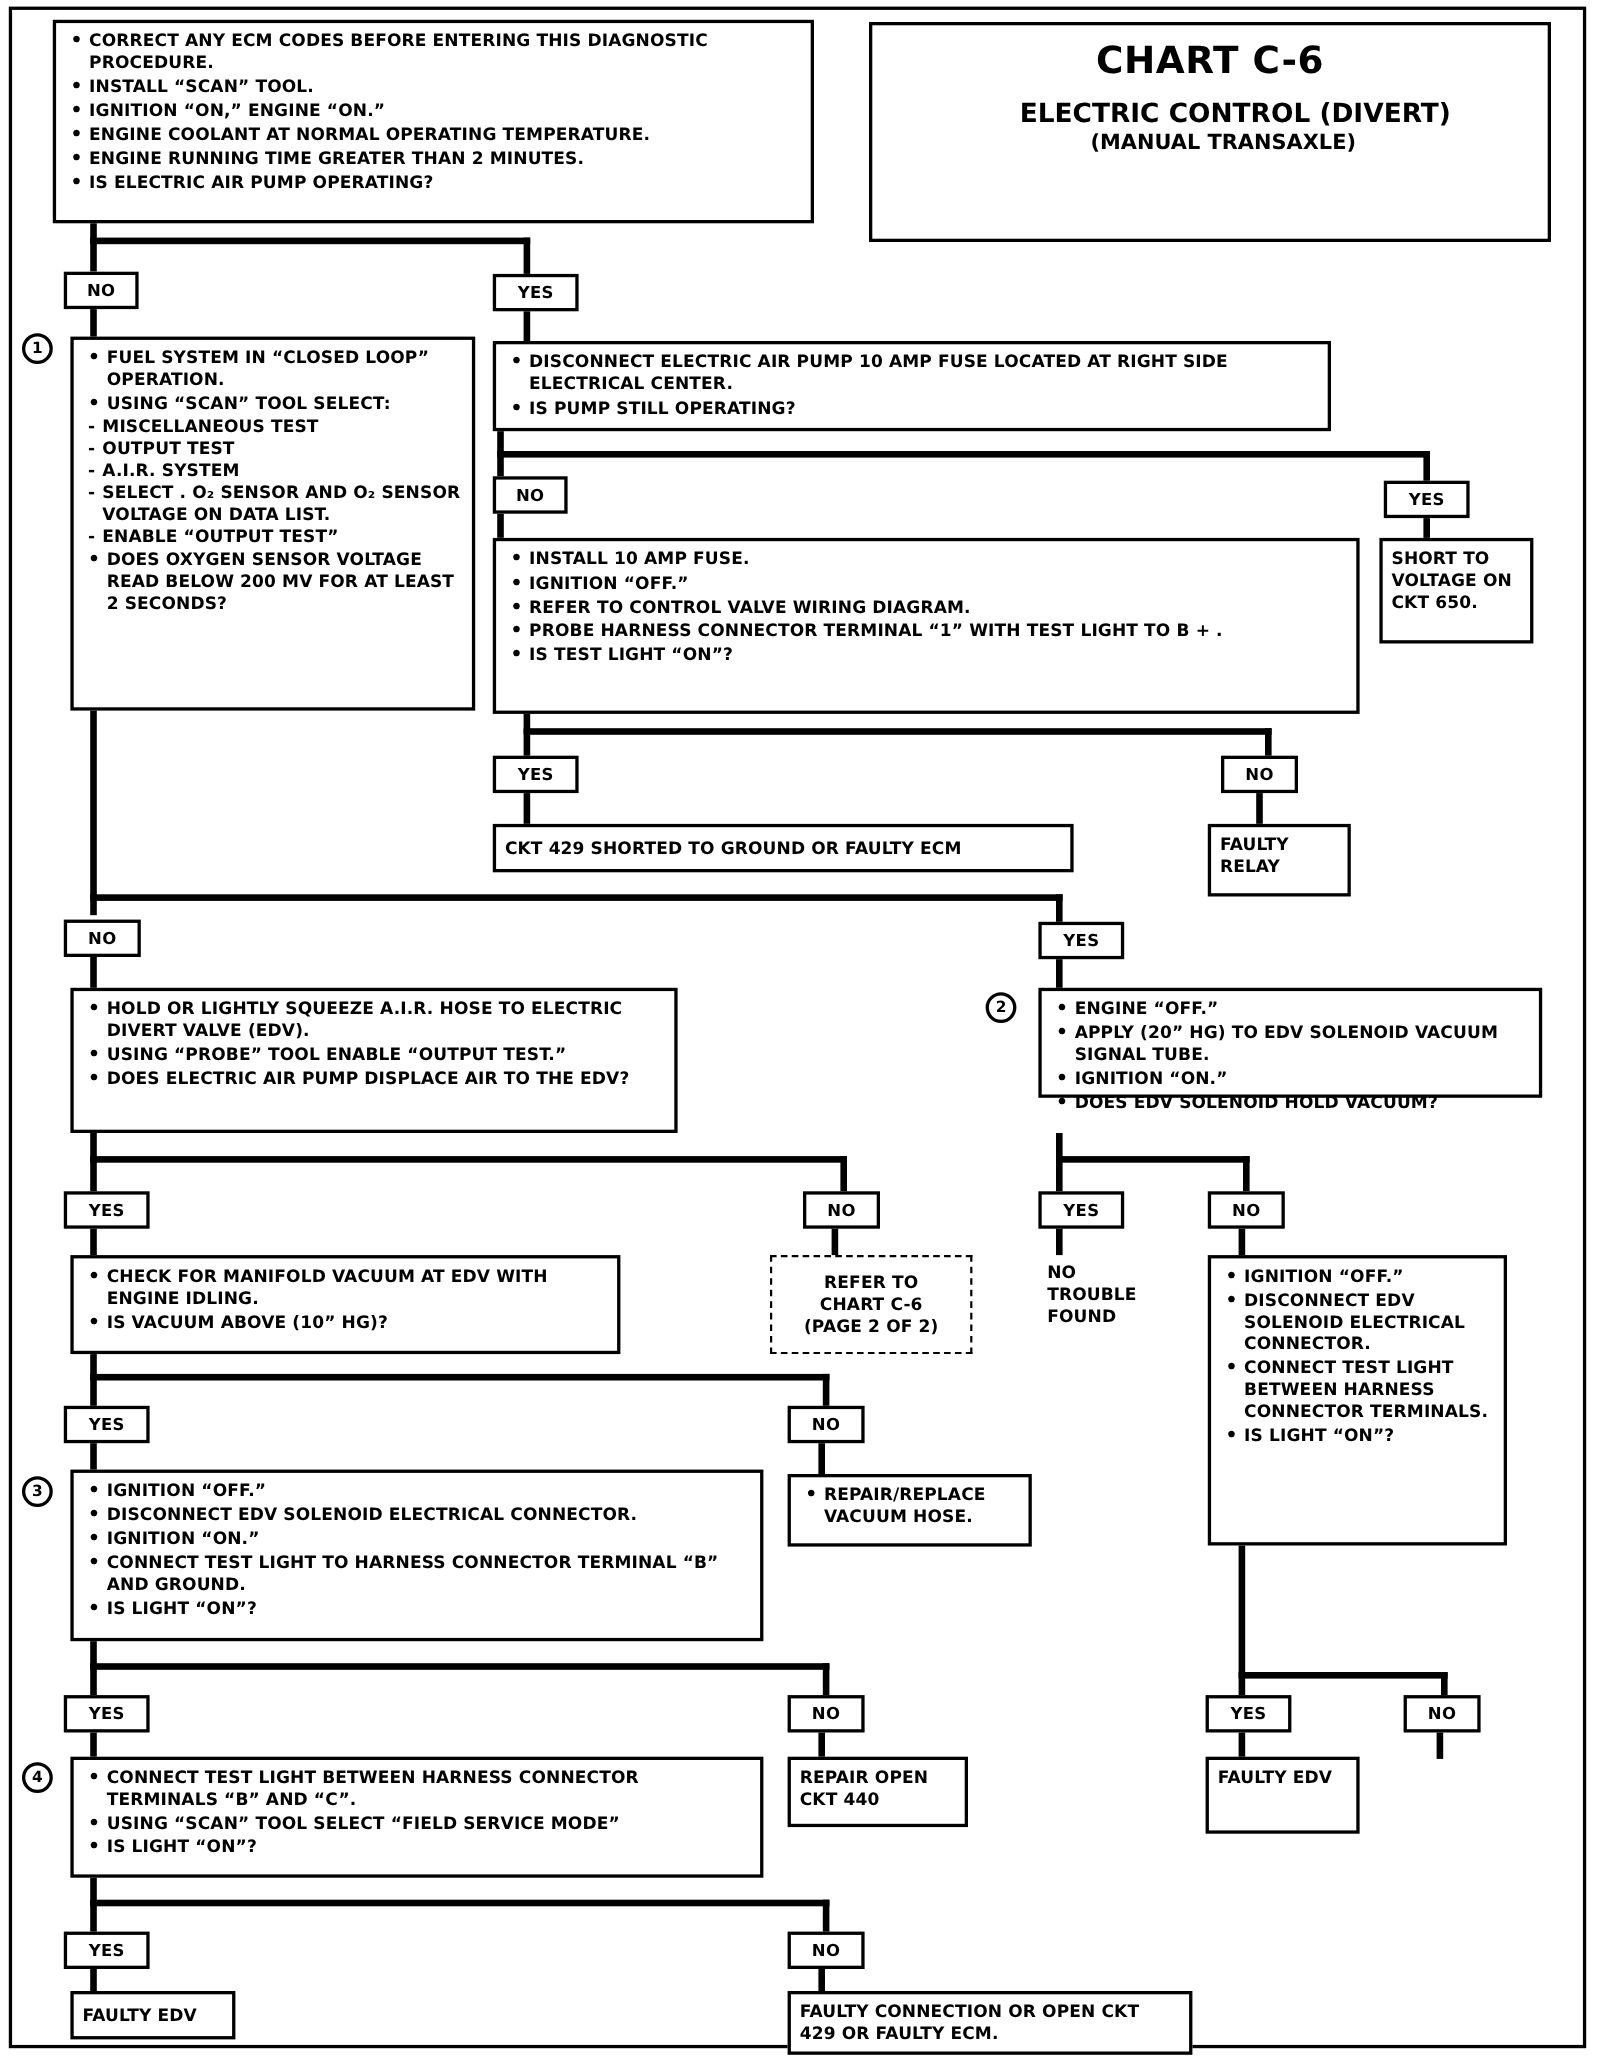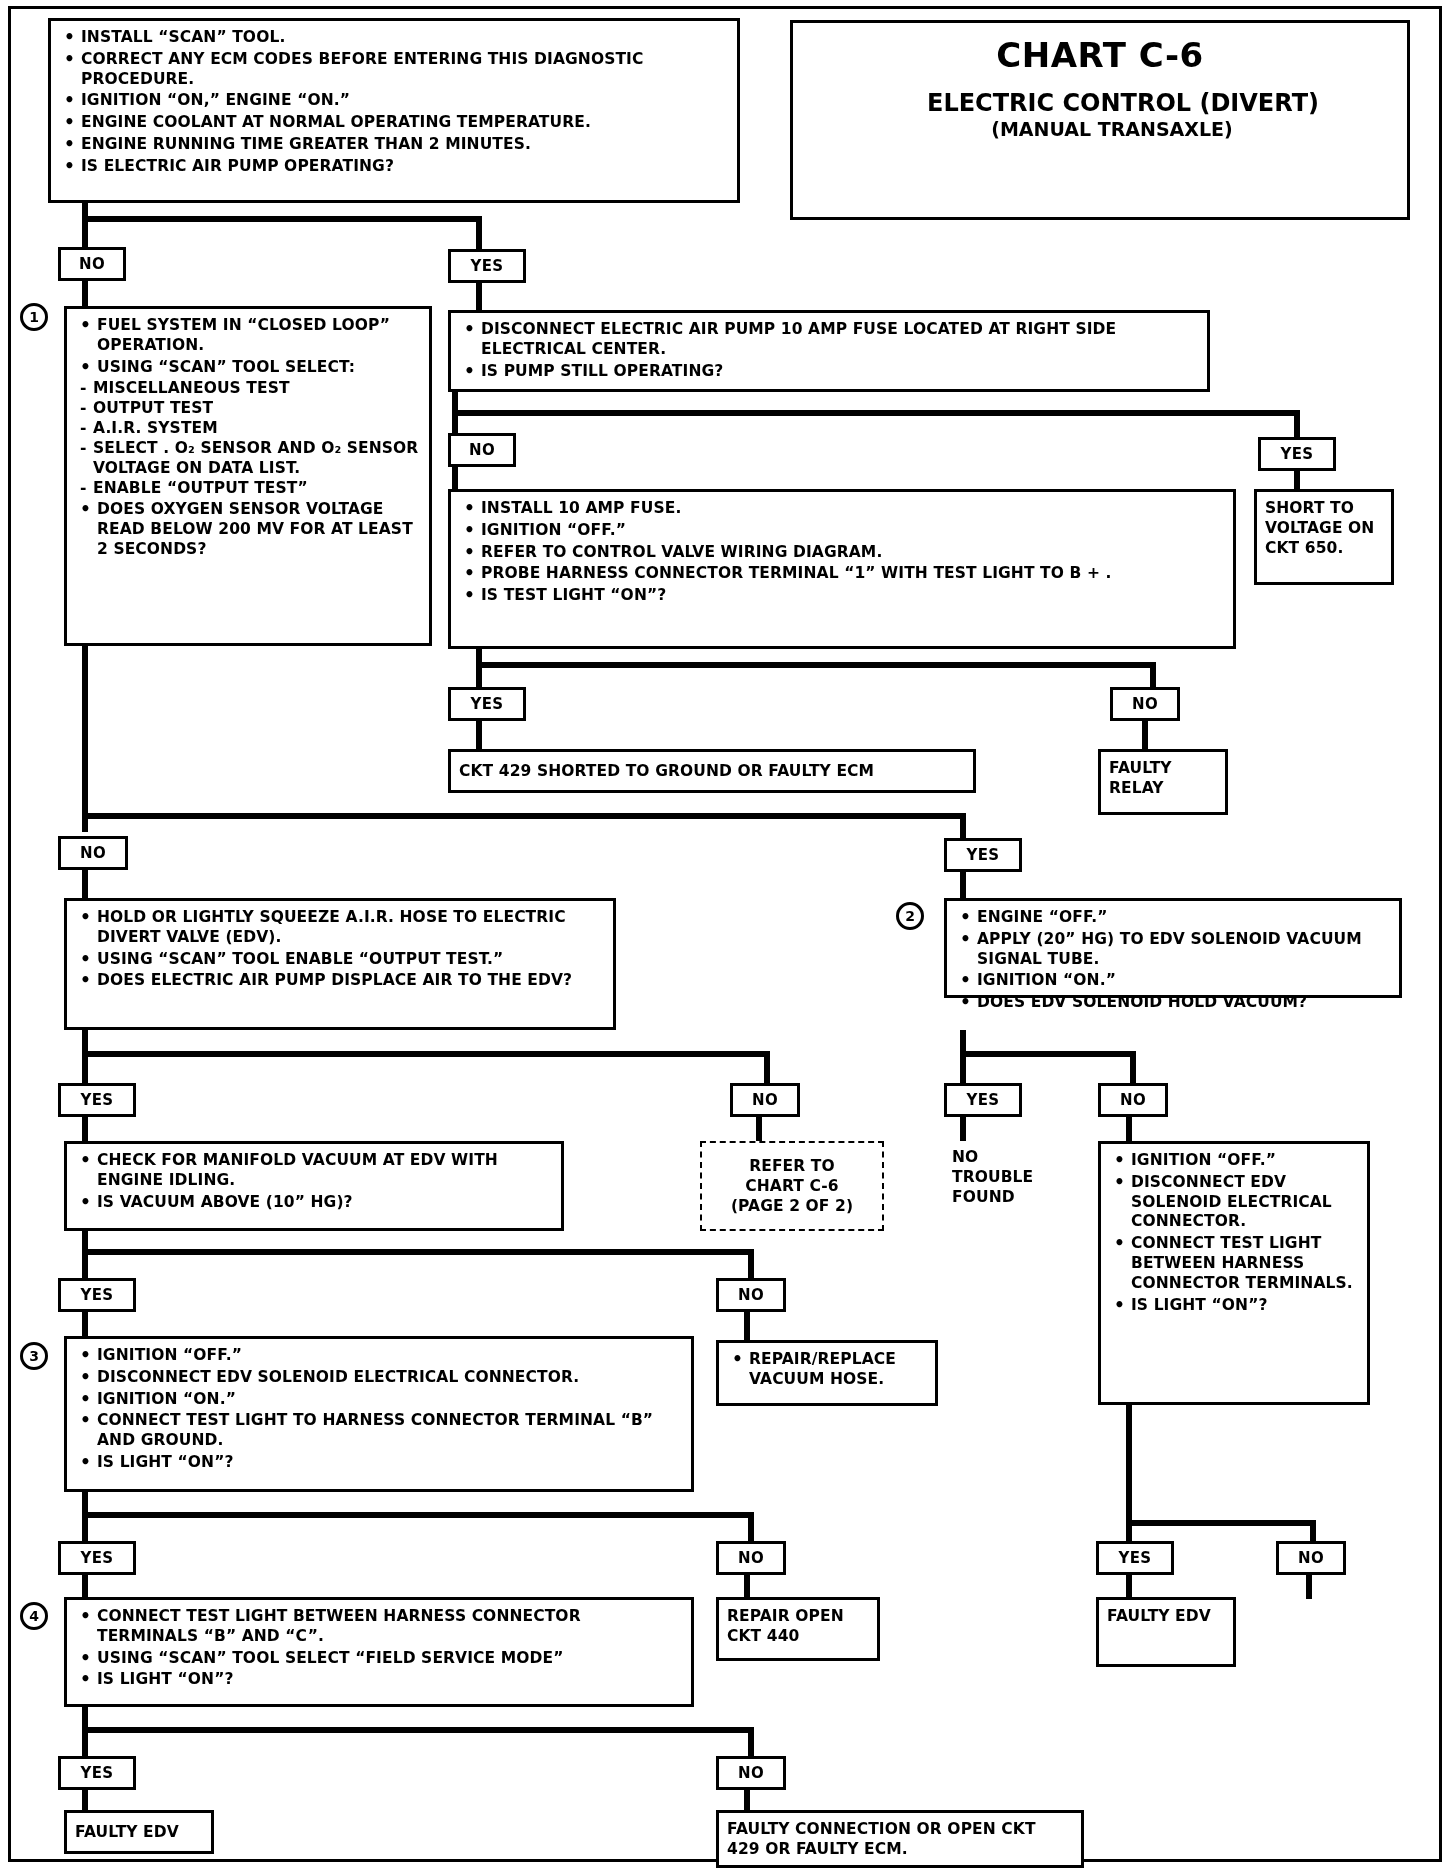--- a/index.html
+++ b/index.html
@@ -143,22 +143,22 @@
   <div class="border-outer"></div>
 
   <div class="title-box" style="left:790px; top:20px; width:620px; height:200px;">
     <div class="title-main">CHART C-6</div>
     <div class="title-sub1">ELECTRIC CONTROL (DIVERT)</div>
     <div class="title-sub2">(MANUAL TRANSAXLE)</div>
   </div>
 
   <div class="box" style="left:48px; top:18px; width:692px; height:185px;">
     <ul class="blist">
+      <li>CORRECT ANY ECM CODES BEFORE ENTERING THIS DIAGNOSTIC PROCEDURE.</li>
       <li>INSTALL “SCAN” TOOL.</li>
-      <li>CORRECT ANY ECM CODES BEFORE ENTERING THIS DIAGNOSTIC PROCEDURE.</li>
       <li>IGNITION “ON,” ENGINE “ON.”</li>
       <li>ENGINE COOLANT AT NORMAL OPERATING TEMPERATURE.</li>
       <li>ENGINE RUNNING TIME GREATER THAN 2 MINUTES.</li>
       <li>IS ELECTRIC AIR PUMP OPERATING?</li>
     </ul>
   </div>
 
   <div class="ln" style="left:82px; top:203px; width:6px; height:44px;"></div>
   <div class="ln" style="left:82px; top:216px; width:400px; height:6px;"></div>
   <div class="ln" style="left:476px; top:216px; width:6px; height:34px;"></div>
@@ -242,21 +242,21 @@
 
   <div class="lbl" style="left:58px; top:836px; width:70px; height:34px;">NO</div>
   <div class="lbl" style="left:944px; top:838px; width:78px; height:34px;">YES</div>
 
   <div class="ln" style="left:82px; top:870px; width:6px; height:30px;"></div>
   <div class="ln" style="left:960px; top:872px; width:6px; height:28px;"></div>
 
   <div class="box" style="left:64px; top:898px; width:552px; height:132px;">
     <ul class="blist">
       <li>HOLD OR LIGHTLY SQUEEZE A.I.R. HOSE TO ELECTRIC DIVERT VALVE (EDV).</li>
-      <li>USING “SCAN” TOOL ENABLE “OUTPUT TEST.”</li>
+      <li>USING “PROBE” TOOL ENABLE “OUTPUT TEST.”</li>
       <li>DOES ELECTRIC AIR PUMP DISPLACE AIR  TO THE EDV?</li>
     </ul>
   </div>
 
   <div class="circ" style="left:896px; top:902px;">2</div>
   <div class="box" style="left:944px; top:898px; width:458px; height:100px;">
     <ul class="blist">
       <li>ENGINE “OFF.”</li>
       <li>APPLY (20” HG) TO EDV SOLENOID VACUUM SIGNAL TUBE.</li>
       <li>IGNITION “ON.”</li>

